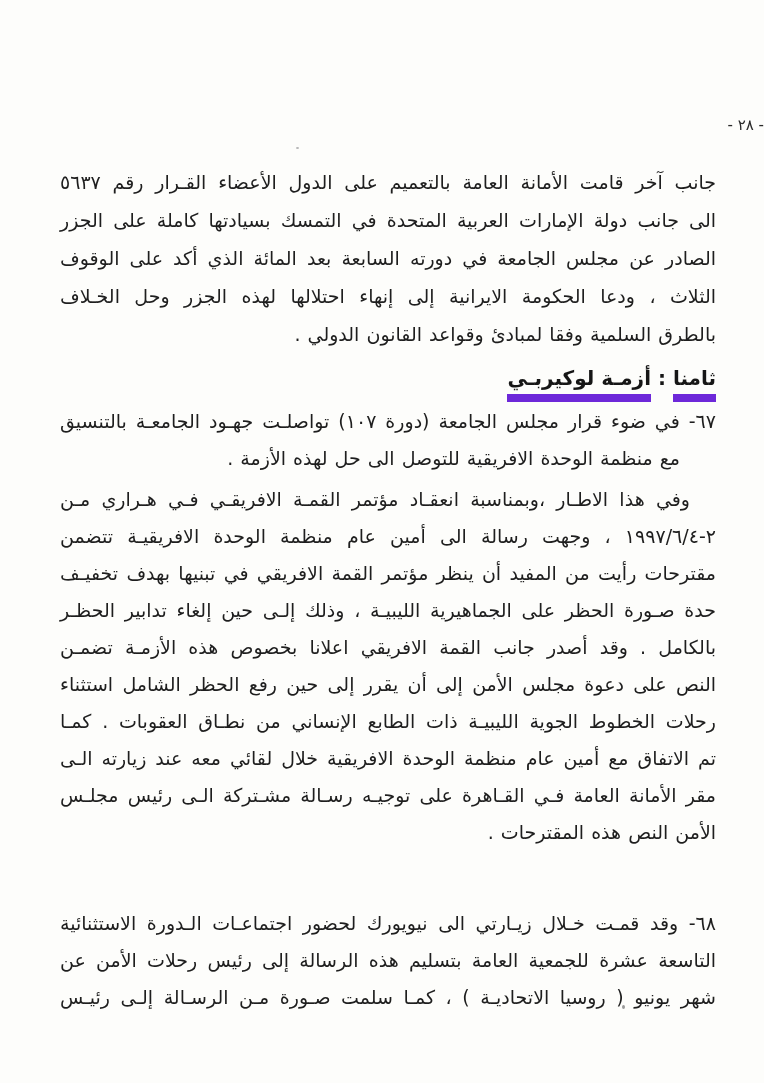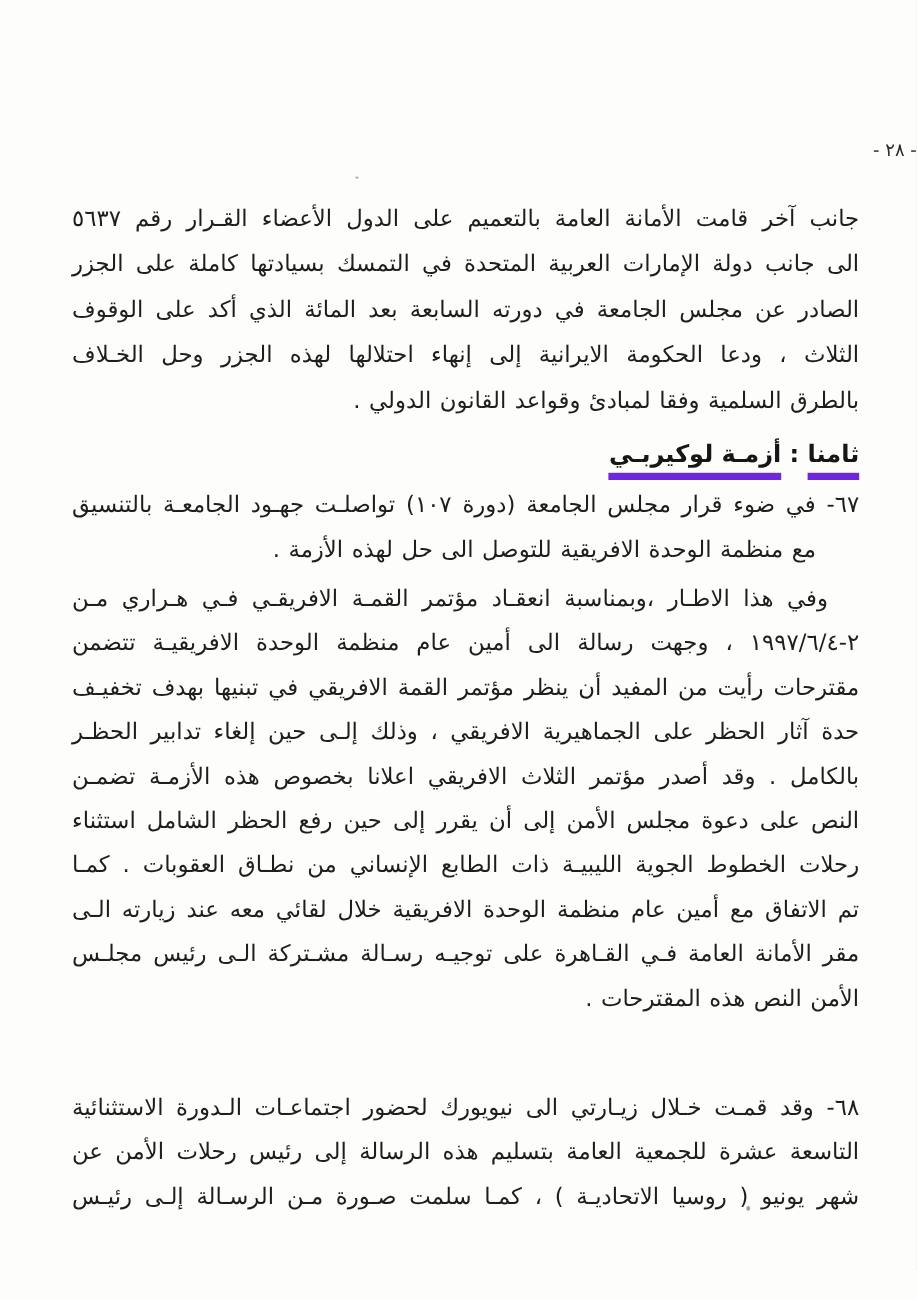--- a/index.html
+++ b/index.html
@@ -51,21 +51,21 @@
     position: absolute;
     top: 366px;
     right: 48px;
     width: 656px;
     text-align: right;
     font-size: 20px;
     font-weight: bold;
     color: #161616;
   }
   .underlined {
-    border-bottom: 6px solid #6d28d9;
+    border-bottom: 8px solid #6d28d9;
     padding-bottom: 4px;
   }
   .p67  { top: 403px; }
   .p67b { top: 481px; }
   .p68  { top: 860px; margin-top: 45px; }
   .speck {
     position: absolute;
     border-radius: 50%;
     background: #9a9a9a;
   }
@@ -93,22 +93,22 @@
 
   <div class="block p67">
     <div class="line">٦٧- في ضوء قرار مجلس الجامعة (دورة ١٠٧) تواصلـت جهـود الجامعـة بالتنسيق</div>
     <div class="line lastline ind36">مع منظمة الوحدة الافريقية للتوصل الى حل لهذه الأزمة .</div>
   </div>
 
   <div class="block p67b">
     <div class="line ind26">وفي هذا الاطـار ،وبمناسبة انعقـاد مؤتمر القمـة الافريقـي فـي هـراري مـن</div>
     <div class="line">٢-٤‏/‏٦‏/‏١٩٩٧ ، وجهت رسالة الى أمين عام منظمة الوحدة الافريقيـة تتضمن</div>
     <div class="line">مقترحات رأيت من المفيد أن ينظر مؤتمر القمة الافريقي في تبنيها بهدف تخفيـف</div>
-    <div class="line">حدة آثار الحظر على الجماهيرية الافريقي ، وذلك إلـى حين إلغاء تدابير الحظـر</div>
-    <div class="line">بالكامل . وقد أصدر مؤتمر الثلاث الافريقي اعلانا بخصوص هذه الأزمـة تضمـن</div>
+    <div class="line">حدة صـورة الحظر على الجماهيرية الليبيـة ، وذلك إلـى حين إلغاء تدابير الحظـر</div>
+    <div class="line">بالكامل . وقد أصدر جانب القمة الافريقي اعلانا بخصوص هذه الأزمـة تضمـن</div>
     <div class="line">النص على دعوة مجلس الأمن إلى أن يقرر إلى حين رفع الحظر الشامل استثناء</div>
     <div class="line">رحلات الخطوط الجوية الليبيـة ذات الطابع الإنساني من نطـاق العقوبات . كمـا</div>
     <div class="line">تم الاتفاق مع أمين عام منظمة الوحدة الافريقية خلال لقائي معه عند زيارته الـى</div>
     <div class="line">مقر الأمانة العامة فـي القـاهرة على توجيـه رسـالة مشـتركة الـى رئيس مجلـس</div>
     <div class="line lastline">الأمن النص هذه المقترحات .</div>
   </div>
 
   <div class="block p68">
     <div class="line">٦٨- وقد قمـت خـلال زيـارتي الى نيويورك لحضور اجتماعـات الـدورة الاستثنائية</div>
     <div class="line">التاسعة عشرة للجمعية العامة بتسليم هذه الرسالة  إلى رئيس رحلات الأمن عن</div>

